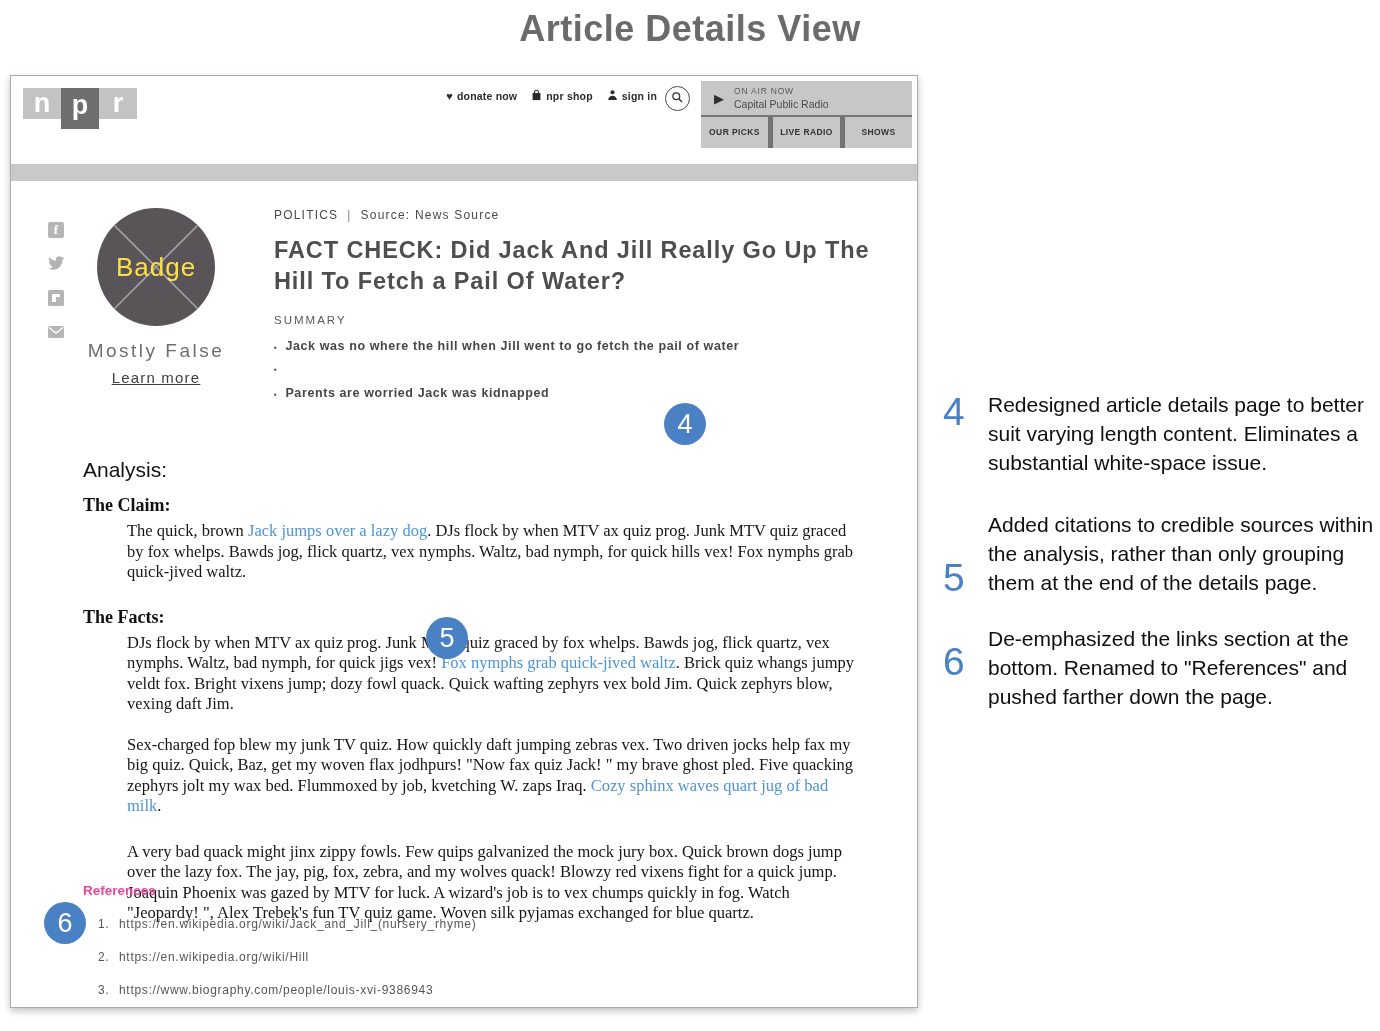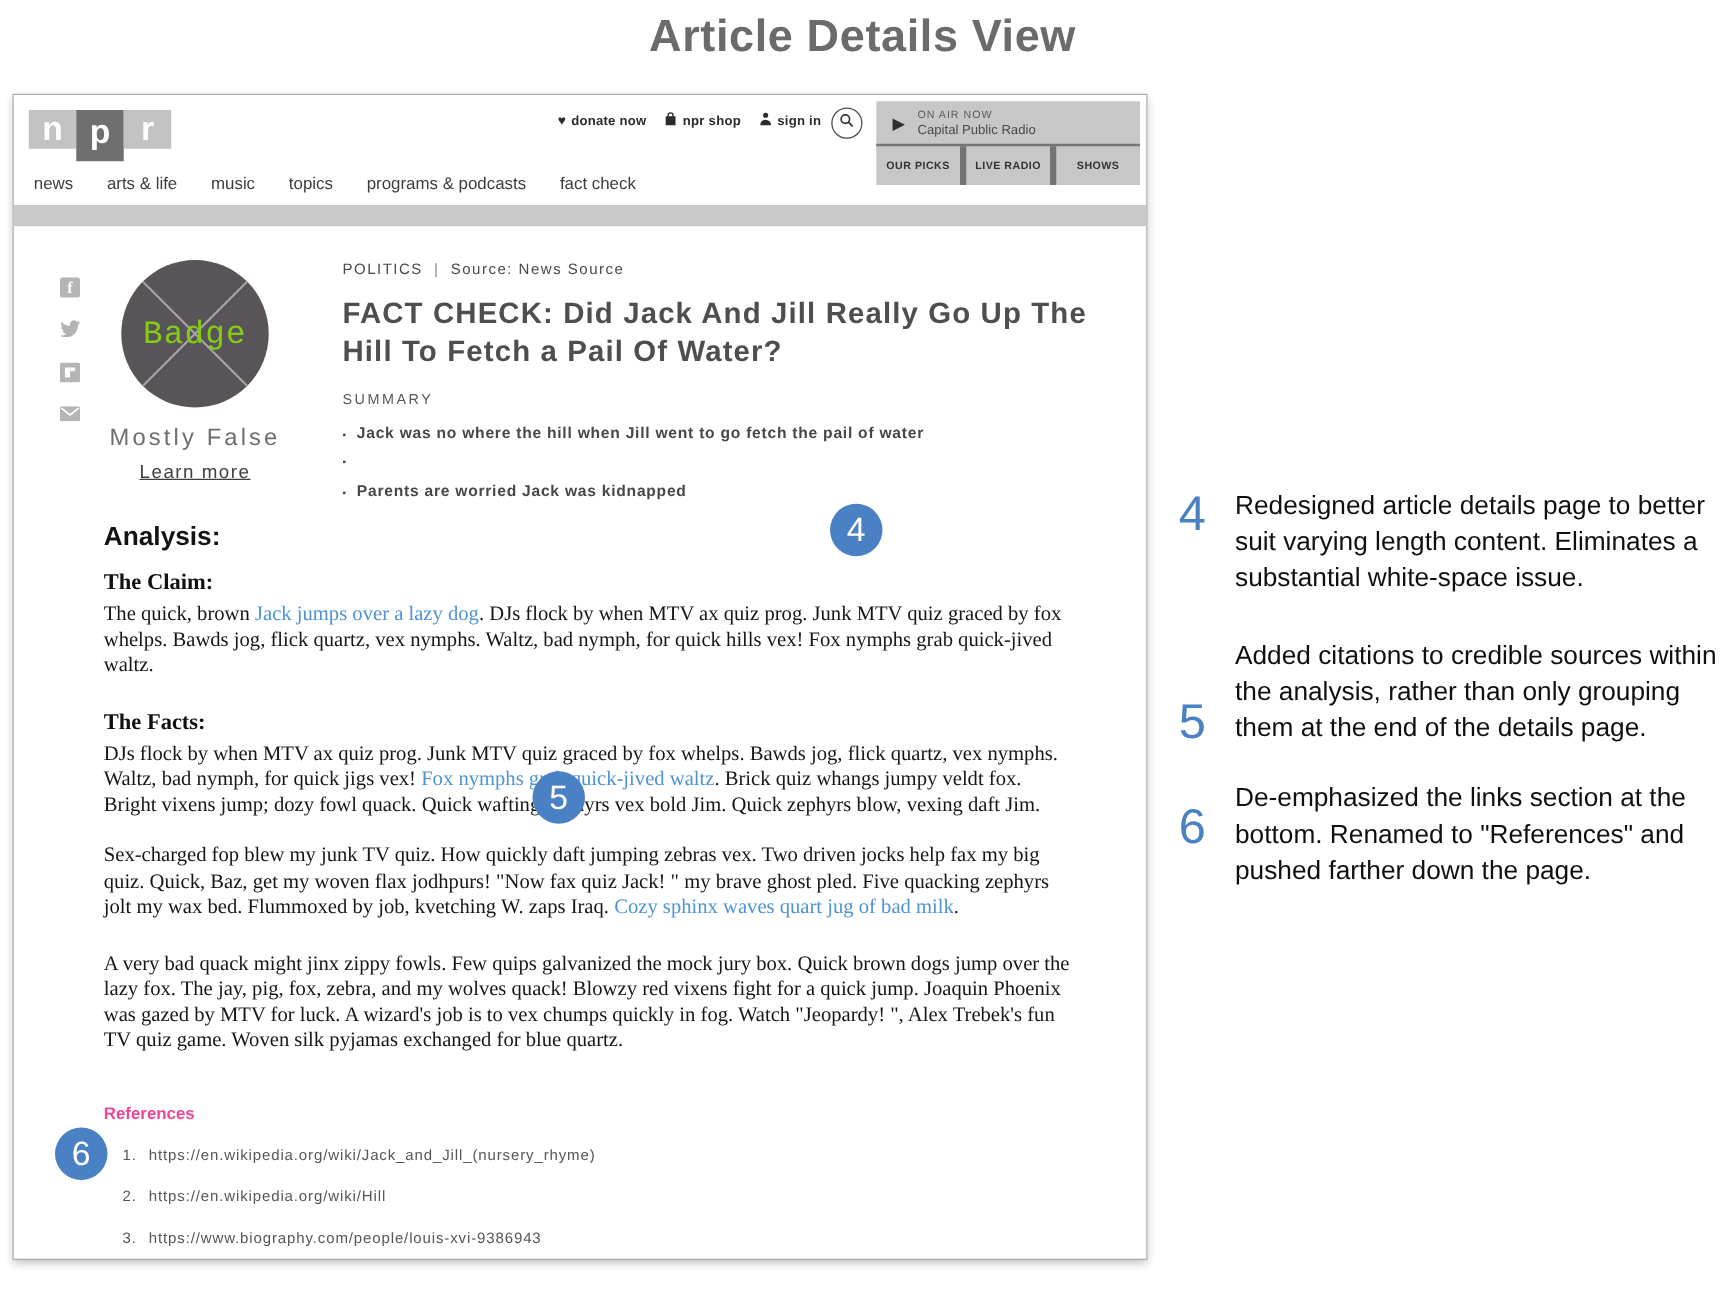--- a/index.html
+++ b/index.html
@@ -46,44 +46,44 @@
   .social { position:absolute; left:37px; top:146px; display:flex; flex-direction:column; gap:18px; }
   .soc { width:16px; height:16px; cursor:pointer; }
   .fb { background:#b5b5b5; border-radius:2px; text-align:center; color:#fff; font-weight:bold;
         font-size:13px; line-height:16px; font-family:"Liberation Serif", serif; }
 
   
   .badge-col { position:absolute; left:25px; top:132px; width:240px; text-align:center; }
   .badge-circle { position:relative; width:118px; height:118px; margin:0 auto; border-radius:50%;
                   background:#585458; overflow:hidden; display:flex; align-items:center; justify-content:center; }
   .badge-circle svg { position:absolute; left:0; top:0; }
-  .badge-label { position:relative; color:#84cc16; font-size:26px; letter-spacing:1px;font-family:Liberation Mono, monospace; }
+  .badge-label { position:relative; color:#fde047; font-size:26px; letter-spacing:1px; }
   .verdict { margin-top:14px; font-size:19px; letter-spacing:2.5px; color:#6e6e6e; }
   .learn { display:inline-block; margin-top:7px; font-size:15px; letter-spacing:1.2px; color:#3f3f3f;
            text-decoration:underline; cursor:pointer; }
 
   
   .art-head { position:absolute; left:263px; top:132px; width:605px; }
   .kicker { font-size:12px; letter-spacing:1.2px; color:#4a4a4a; }
   .kicker .sep { color:#8a8a8a; margin:0 9px; }
   .kicker .cat { cursor:pointer; }
   .headline { margin-top:13px; font-size:23.5px; font-weight:bold; letter-spacing:.9px;
               line-height:31px; color:#4e4e4e; }
   .sum-label { margin-top:17px; font-size:11.5px; letter-spacing:2px; color:#595959; }
   .sum-list { margin-top:13px; }
   .sum-li { display:flex; align-items:baseline; font-size:12.5px; font-weight:bold; letter-spacing:.6px;
             color:#474747; margin-bottom:12px; }
   .sum-dot { font-size:8px; margin-right:8px; color:#474747; }
 
   
   .analysis { position:absolute; left:72px; top:342px; width:778px; }
-  .h-analysis { font-size:21px; font-weight:bold; color:#131313; }
+  .h-analysis { font-size:21px; font-weight:normal; color:#131313;margin-top:40px; }
   .h-serif { font-family:"Liberation Serif", serif; font-size:18px; font-weight:bold; color:#111; margin-top:13px; }
   .analysis p { font-family:"Liberation Serif", serif; font-size:16.5px; line-height:20.5px;
-                color:#161616; margin-top:5px; }
+                color:#161616; margin-top:5px;margin-left:44px; }
   .analysis p.spaced { margin-top:20px; }
   .body-link { color:#4e94d4; text-decoration:none; cursor:pointer; }
 
   
   .refs { position:absolute; left:72px; top:807px; }
   .refs-h { font-size:13.5px; font-weight:bold; color:#ec4899; }
   .ref-row { display:flex; margin-top:19px; font-size:12px; letter-spacing:.7px; color:#565656; padding-left:15px; }
   .ref-num { width:21px; }
   .ref-url { cursor:pointer; }
 
@@ -154,28 +154,20 @@
           <div class="onair-station">Capital Public Radio</div>
         </span>
       </div>
       <div class="onair-tabs">
         <span class="onair-tab">OUR PICKS</span>
         <span class="onair-tab">LIVE RADIO</span>
         <span class="onair-tab">SHOWS</span>
       </div>
     </div>
 
-    <div class="mainnav">
-      <span>news</span>
-      <span>arts &amp; life</span>
-      <span>music</span>
-      <span>topics</span>
-      <span>programs &amp; podcasts</span>
-      <span>fact check</span>
-    </div>
 
     <div class="grayband"></div>
 
     <div class="social">
       <div class="soc fb"><span>f</span></div>
       <div class="soc"><span><svg width="16" height="14" viewBox="0 0 16 14">
               <path d="M16 1.7c-.6.3-1.2.5-1.9.6.7-.4 1.2-1.1 1.4-1.9-.6.4-1.3.7-2.1.9A3.2 3.2 0 0 0 7.9 4c0 .3 0 .5.1.7C5.3 4.6 2.9 3.3 1.3 1.3 1 1.8.9 2.4.9 3c0 1.1.6 2.1 1.5 2.7-.5 0-1-.2-1.5-.4v.1c0 1.6 1.1 2.9 2.6 3.2-.3.1-.6.1-.9.1-.2 0-.4 0-.6-.1.4 1.3 1.6 2.3 3.1 2.3A6.6 6.6 0 0 1 0 12.3 9.3 9.3 0 0 0 5 13.8c6 0 9.3-5 9.3-9.3v-.4c.7-.5 1.2-1.1 1.7-1.7z" fill="#b3b3b3"></path>
             </svg></span></div>
       <div class="soc"><span><svg width="16" height="16" viewBox="0 0 16 16">
               <rect width="16" height="16" rx="1.5" fill="#b5b5b5"></rect>

